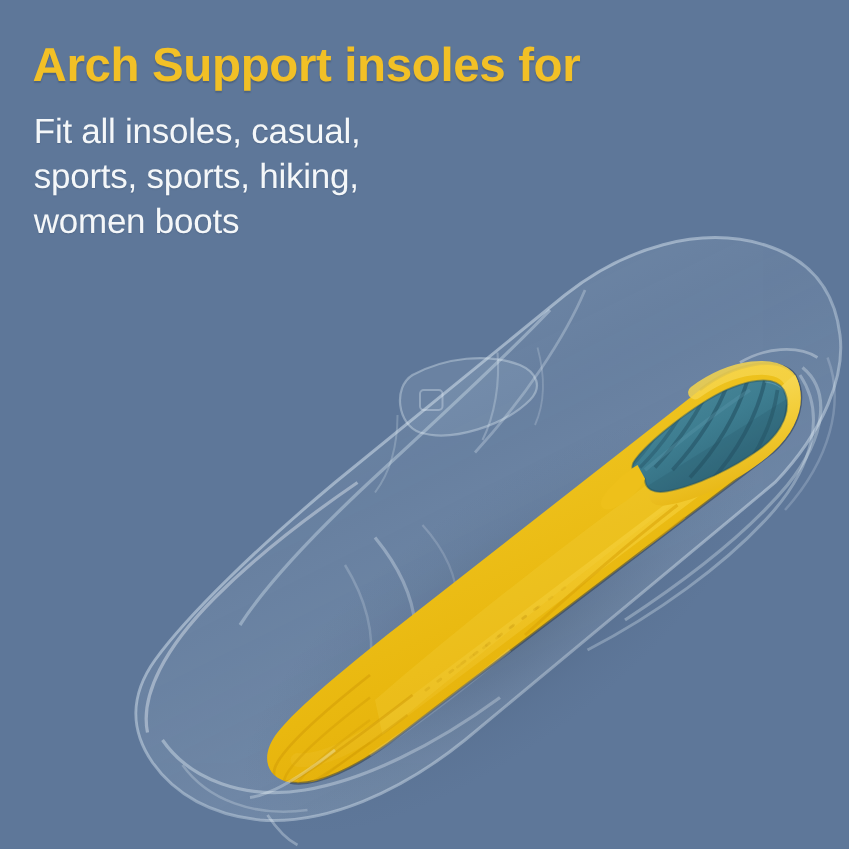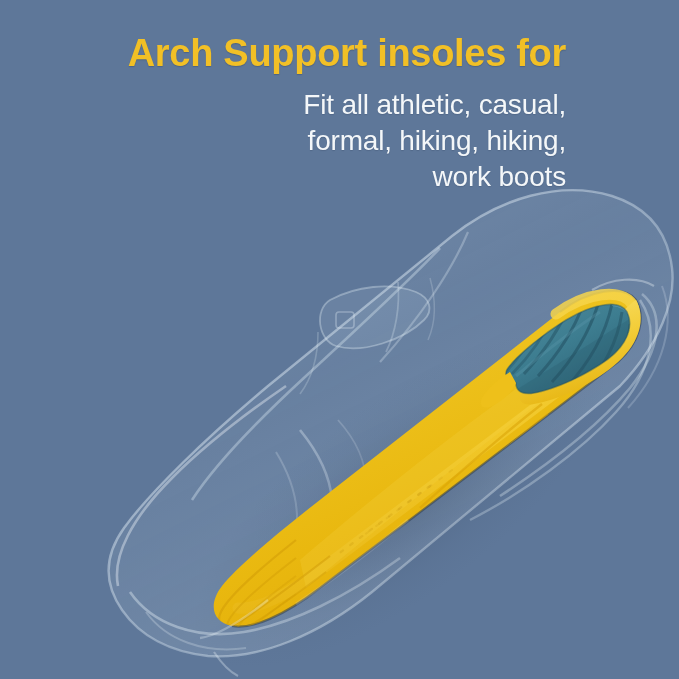--- a/index.html
+++ b/index.html
@@ -27,21 +27,20 @@
     z-index: 1;
   }
 
   
   #copy-block {
     position: absolute;
     left: 26px;
     top: 34px;
     z-index: 3;
     width: 540px;
-    text-align: right;
   }
 
   #headline {
     margin: 0;
     color: #f2c026;
     font-size: 38px;
     line-height: 39px;
     font-weight: 700;
     letter-spacing: -0.3px;
     text-shadow: 0 1px 1px rgba(40, 55, 80, .30);
@@ -348,19 +347,19 @@
       </g>
 
     </g>
   </svg>
 
   <div id="copy-block">
     <h1 id="headline">
       <span class="hl-line">Arch Support insoles for</span>
     </h1>
     <p id="subcopy">
-      <span class="sub-line">Fit all athletic, casual,</span>
-      <span class="sub-line">formal, hiking, hiking,</span>
-      <span class="sub-line">work boots</span>
+      <span class="sub-line">Fit all insoles, casual,</span>
+      <span class="sub-line">sports, sports, hiking,</span>
+      <span class="sub-line">women boots</span>
     </p>
   </div>
 
 </div>
 
 </body></html>

